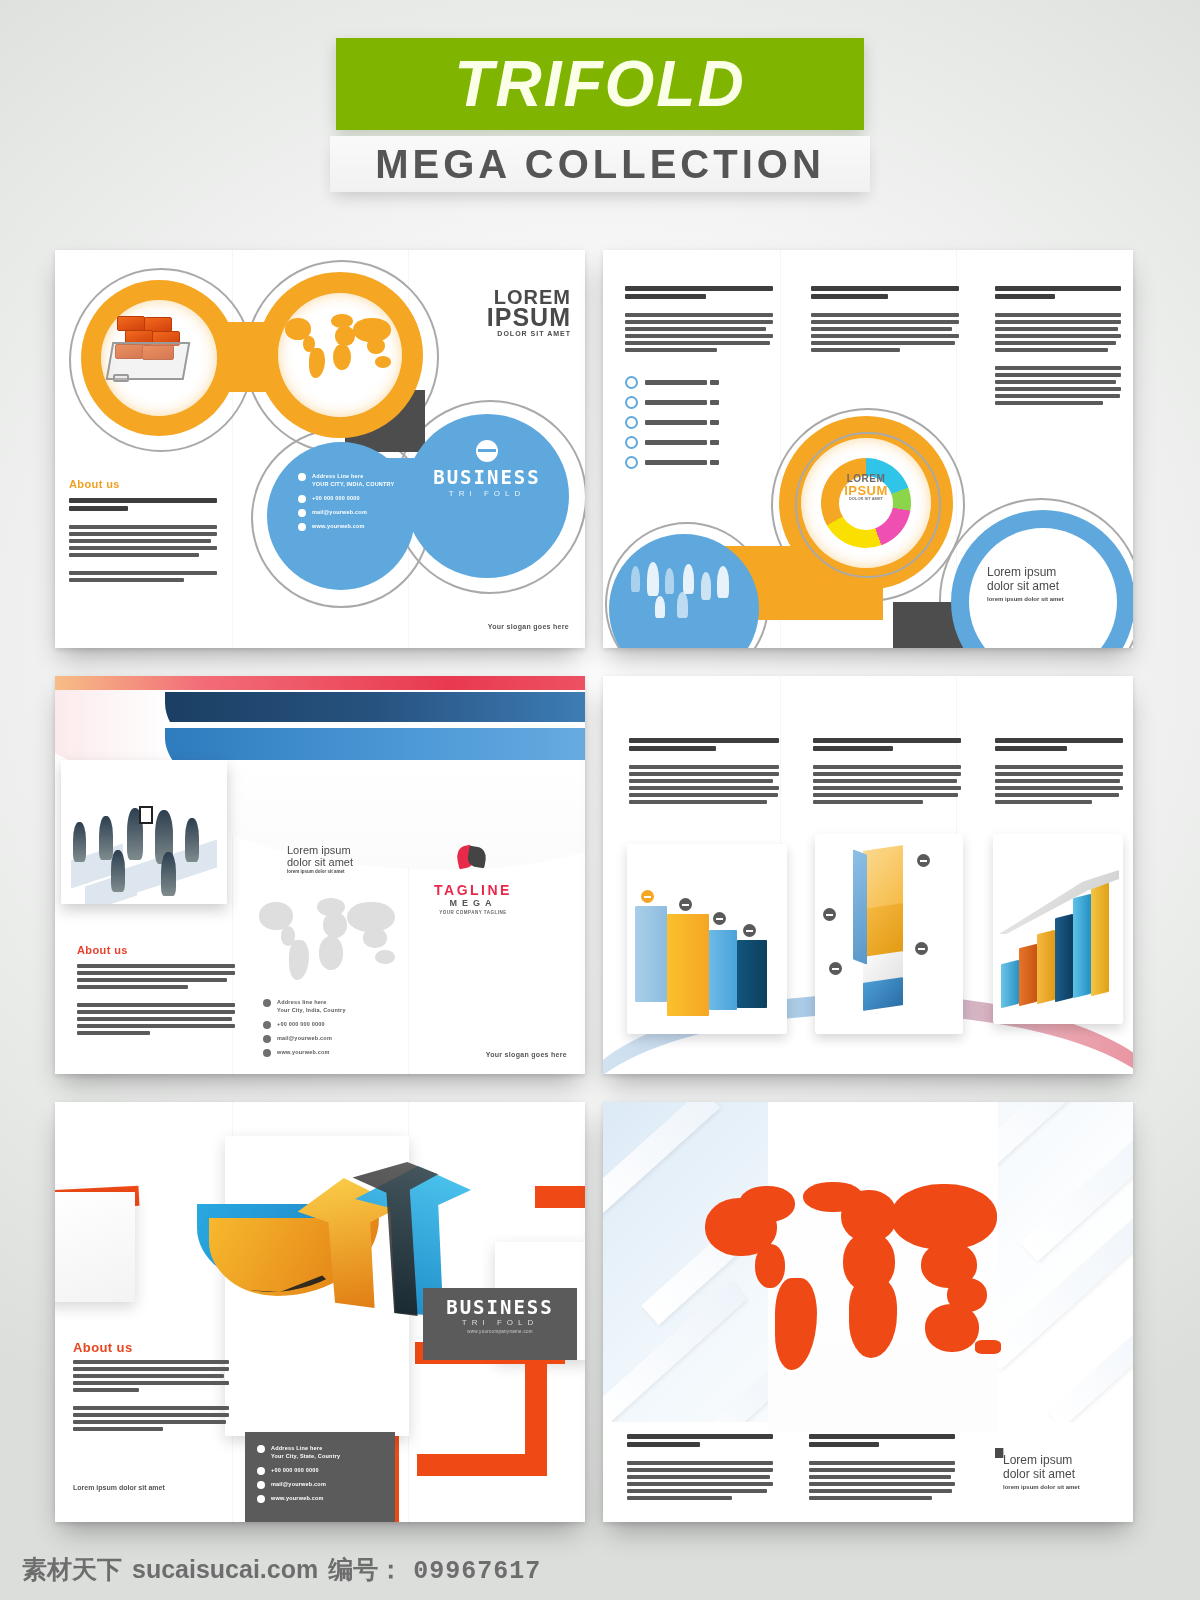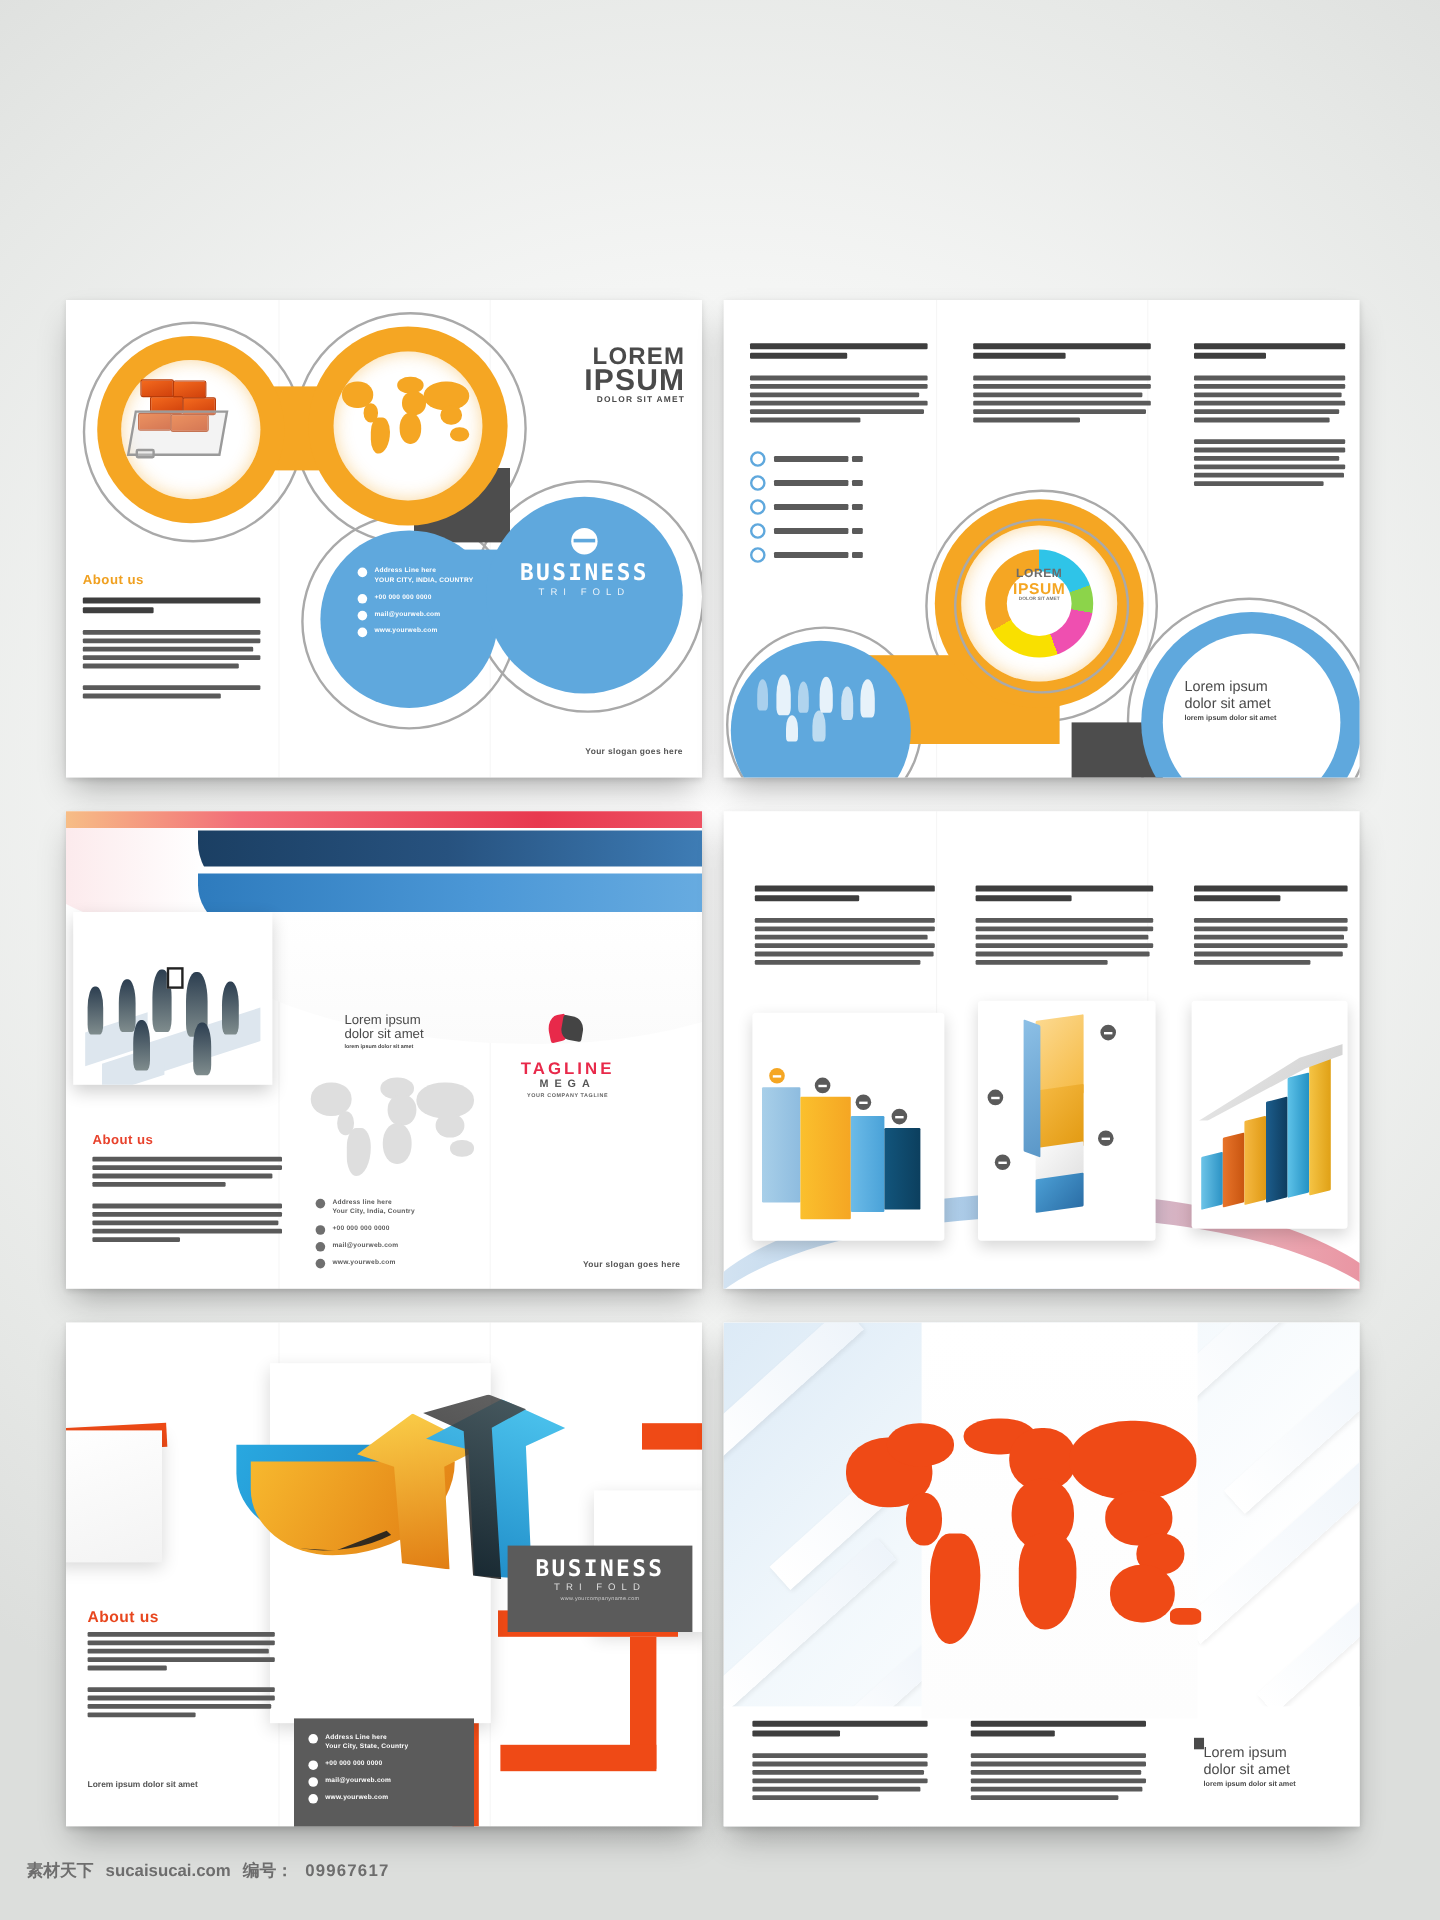--- a/index.html
+++ b/index.html
@@ -144,30 +144,34 @@
     font-family:"DejaVu Sans Mono",monospace;}
   .bizbox .bs{font-size:8px;letter-spacing:5px;color:#ddd;display:block;}
   .bizbox .bu{font-size:4.5px;letter-spacing:.3px;color:#ccc;display:block;margin-top:2px;}
 
   
   .diagstripes{position:absolute;overflow:hidden;}
   .diagstripes i{position:absolute;display:block;background:linear-gradient(90deg,#fff,#eef4fa);
     box-shadow:0 2px 4px rgba(0,0,0,.07);transform:rotate(-42deg);}
 
   
-  .footer{position:absolute;left:22px;bottom:32px;display:flex;align-items:baseline;gap:10px;
-    color:#6d6d6d;font-size:14px;font-weight:bold;}
+  .footer{position:absolute;left:22px;bottom:14px;display:flex;align-items:baseline;gap:10px;
+    color:#6d6d6d;font-size:25px;font-weight:bold;}
   .footer .site{font-family:"Liberation Sans",sans-serif;}
-  .footer .code{font-family:Liberation Sans, sans-serif;letter-spacing:1px;}
+  .footer .code{font-family:Liberation Mono, monospace;letter-spacing:1px;}
 </style>
 </head>
 <body>
 
 <div class="page">
 
+  <div class="header">
+    <div class="title-bar">TRIFOLD</div>
+    <div class="sub-bar">MEGA COLLECTION</div>
+  </div>
 
   <div class="grid">
 
     <div class="row">
 
       <div class="sheet h400 s1">
         <div class="fold a"></div>
         <div class="fold b"></div>
 
         <div class="ring gray" style="left:14px;top:18px;width:180px;height:180px;"></div>

